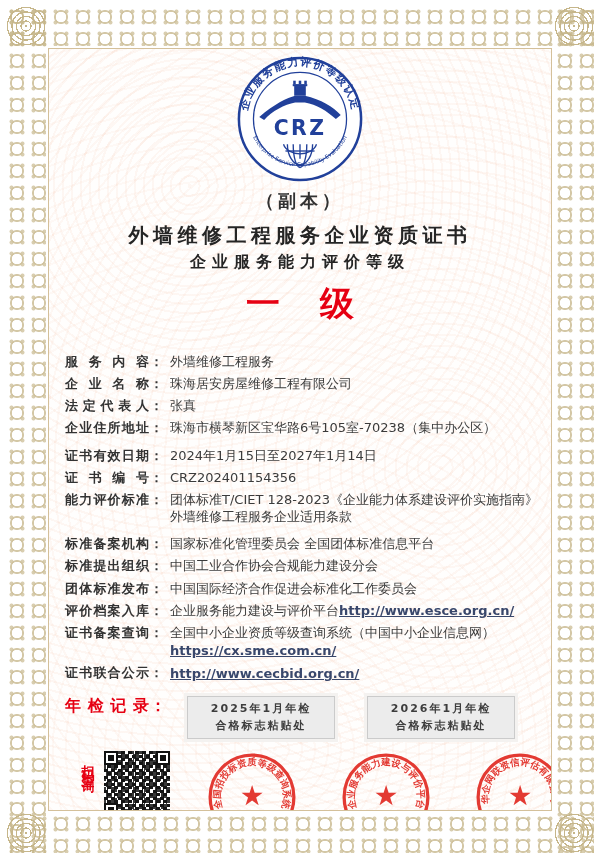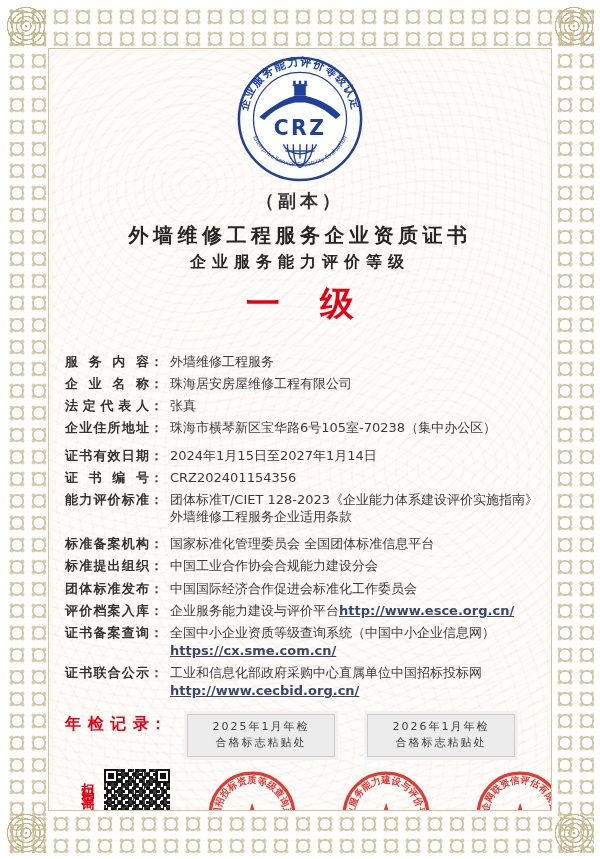--- a/index.html
+++ b/index.html
@@ -40,21 +40,21 @@
   .gap{margin-top:10px;}
   .lbl{width:84px;flex:none;font-weight:700;color:#333;text-align:justify;text-align-last:justify;text-justify:inter-character;}
   .colon{flex:none;font-weight:700;color:#333;margin:0 7px 0 1px;}
   .val{flex:1;font-weight:500;}
   .lnk{color:#39476b;font-weight:600;text-decoration:underline;}
   .lnk.block{display:block;margin-top:1px;}
 
   .annual{display:flex;align-items:flex-start;margin-top:14px;padding-left:8px;}
   .annual .lbl,.annual .colon{color:#e60012;}
   .abox{width:146px;background:#ececec;border:1px solid #cbcbcb;box-shadow:0 0 0 3px #f4f2f0;
-    text-align:center;font-size:11px;font-weight:400;letter-spacing:2px;color:#3d3d3d;
+    text-align:center;font-size:11px;font-weight:700;letter-spacing:2px;color:#3d3d3d;
     padding:4px 0;line-height:1.5;margin-left:14px;}
   .abox+.abox{margin-left:32px;}
 
   .bottom{display:flex;justify-content:space-between;align-items:flex-start;margin-top:12px;padding:0 0 0 6px;}
   .qrblock{width:122px;text-align:center;flex:none;}
   .qrrow{display:flex;justify-content:center;align-items:flex-start;}
   .qrlabel{writing-mode:vertical-rl;color:#e60012;font-weight:800;font-size:13px;letter-spacing:5px;margin:3px 7px 0 0;}
   .qr{width:66px;height:66px;position:relative;flex:none;
     background:repeating-conic-gradient(#141414 0% 25%, #ffffff 0% 50%) 0 0/7px 7px;}
   .qr::after{content:"";position:absolute;inset:0;background:repeating-conic-gradient(rgba(20,20,20,.85) 0% 25%, transparent 0% 50%) 2px 3px/11px 11px;}
@@ -178,21 +178,21 @@
         <div class="val"><span>企业服务能力建设与评价平台</span><a class="lnk" href="#">http://www.esce.org.cn/</a></div>
       </div>
       <div class="row">
         <span class="lbl">证书备案查询</span>
           <span class="colon">：</span>
         <div class="val"><span>全国中小企业资质等级查询系统（中国中小企业信息网）</span><a class="lnk block" href="#">https://cx.sme.com.cn/</a></div>
       </div>
       <div class="row">
         <span class="lbl">证书联合公示</span>
           <span class="colon">：</span>
-        <div class="val"><span>工业和信息化部政府采购中心直属单位中国招标投标网</span><a class="lnk block" href="#">http://www.cecbid.org.cn/</a></div>
+        <div class="val"><a class="lnk block" href="#">http://www.cecbid.org.cn/</a></div>
       </div>
     </div>
 
     <div class="annual">
       <span class="lbl">年检记录</span>
         <span class="colon">：</span>
       <div class="abox">
         <div>2025年1月年检</div>
         <div>合格标志粘贴处</div>
       </div>

